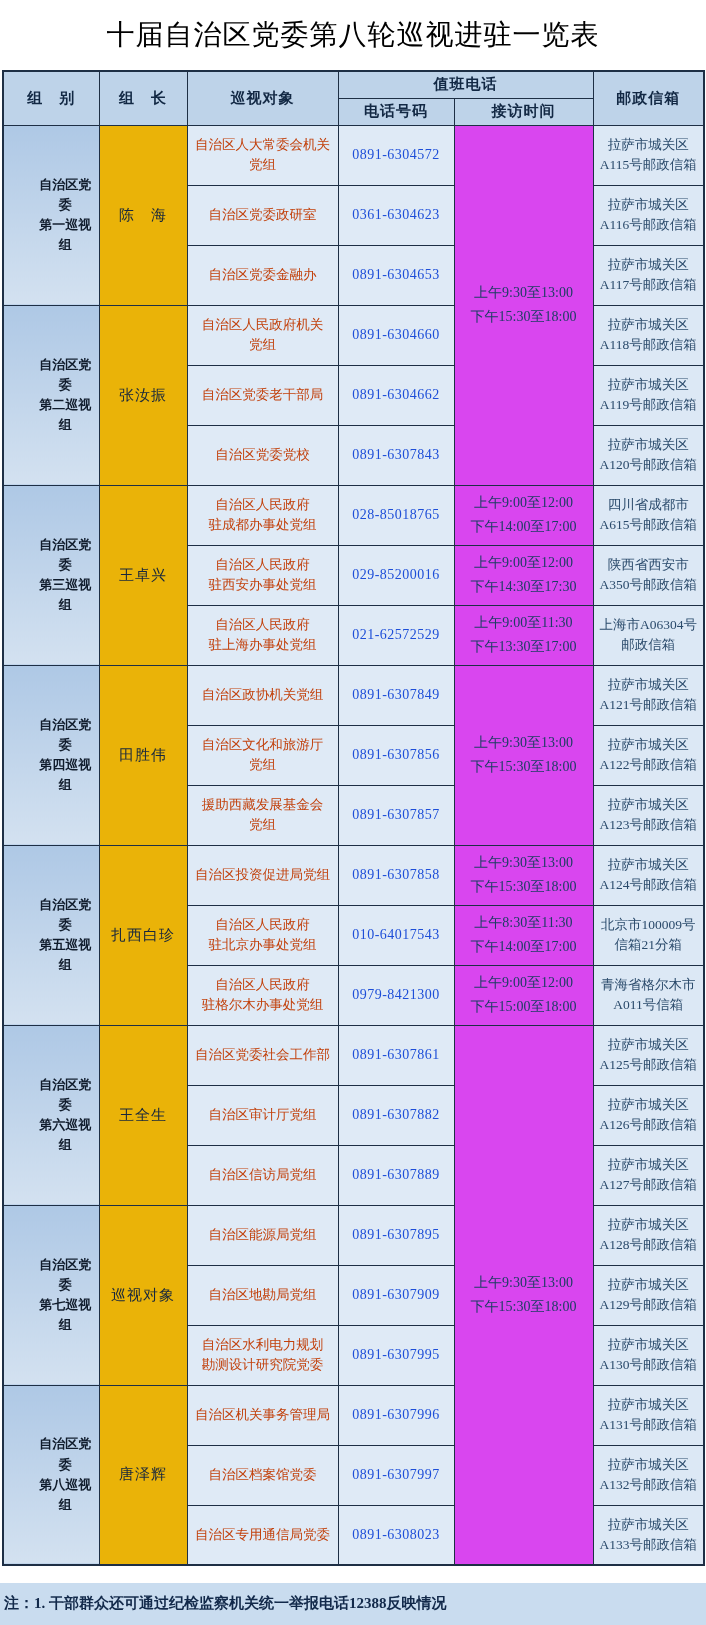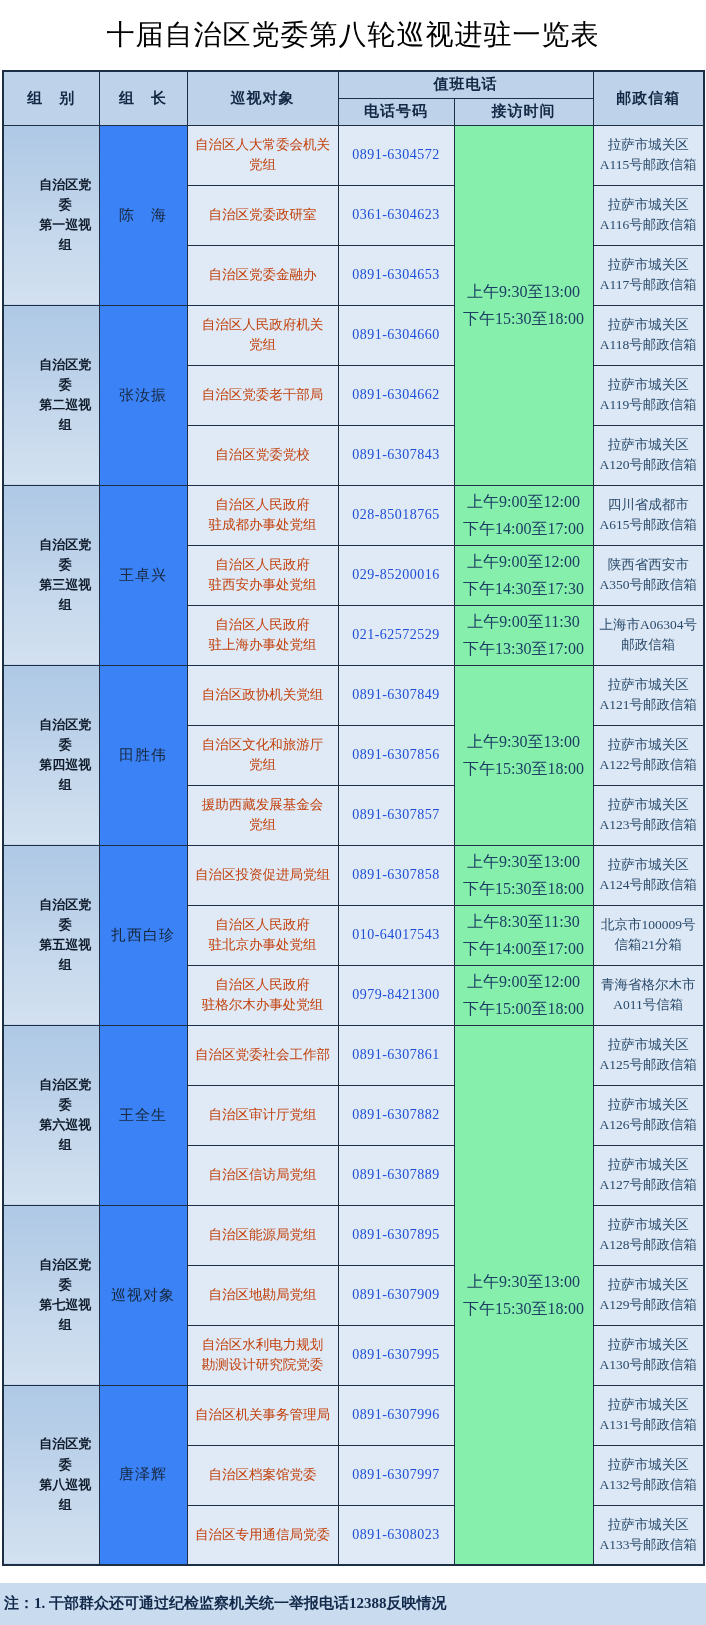--- a/index.html
+++ b/index.html
@@ -51,24 +51,24 @@
   tbody td { font-size: 13.5px; }
 
   .c-group {
     background: linear-gradient(180deg, #aec8e5 0%, #d3e1f0 100%);
     font-weight: 700;
     font-size: 13px;
     color: #101c2c;
     line-height: 1.55;
     padding-left: 31px;
   }
-  .c-leader { background: #3b82f6; font-size: 15px; color: #17273d; letter-spacing: 1px; }
+  .c-leader { background: #eab308; font-size: 15px; color: #17273d; letter-spacing: 1px; }
   .c-target { background: #dfeaf6; color: #c2410c; line-height: 1.45; }
   .c-phone  { background: #dfeaf6; color: #1d4ed8; font-size: 14px; letter-spacing: 0.5px; }
-  .c-time   { background: #86efac; color: #1c3e63; font-size: 16px; line-height: 1.7; font-family: Liberation Serif, serif; }
+  .c-time   { background: #d946ef; color: #1c3e63; font-size: 14px; line-height: 1.7; font-family: Liberation Serif, serif; }
   .c-mail   { background: #dce8f5; color: #2a4a6b; line-height: 1.5; }
 
   .notes {
     margin-top: 17px;
     background: #c9dcef;
     height: 62px;
     box-sizing: border-box;
     padding: 9px 10px 6px 4px;
     font-size: 15px;
     font-weight: 700;

